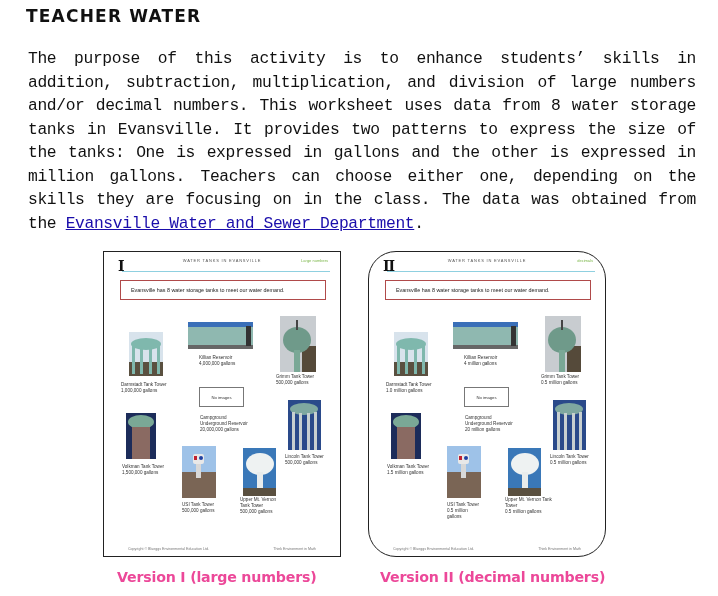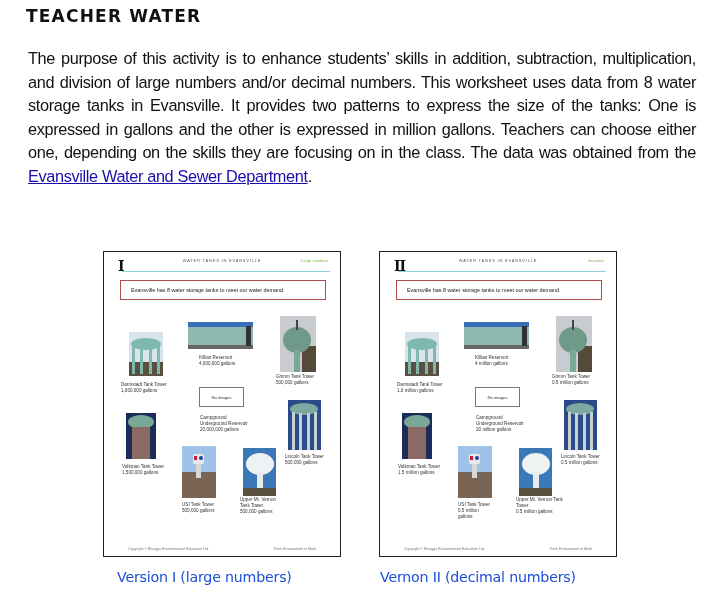--- a/index.html
+++ b/index.html
@@ -6,32 +6,32 @@
     html, body { width: 718px; height: 596px; background: #ffffff; overflow: hidden; }
     body { position: relative; font-family: "Liberation Sans", sans-serif; color: #111; }
 
     .heading {
       position: absolute; left: 26px; top: 6px;
       font-family: "DejaVu Sans", sans-serif; font-weight: bold;
       font-size: 17px; letter-spacing: 1.2px; color: #111;
     }
     .intro {
       position: absolute; left: 28px; top: 47px; width: 668px;
-      font-family: Liberation Sans, sans-serif;
+      font-family: Liberation Mono, monospace;
       font-size: 16.3px; line-height: 23.5px; text-align: justify;
       letter-spacing: -0.35px; color: #111;
     }
     .intro a { color: #1a0dab; text-decoration: underline; }
 
     .thumb {
       position: absolute; top: 251px; width: 238px; height: 306px;
       border: 1px solid #222; background: #fff; overflow: hidden;
     }
     #thumb1 { left: 103px; }
-    #thumb2 { left: 379px; }
+    #thumb2 { left: 368px; border-radius: 28px; }
 
     .t-roman { position: absolute; left: 14px; top: 6px; font-family: "DejaVu Serif", serif; font-weight: bold; font-size: 14px; letter-spacing: -1px; }
     .t-rule { position: absolute; left: 18px; right: 10px; top: 19px; height: 1px; background: #8fd0e0; }
     .t-title { position: absolute; left: 0; right: 0; top: 6px; text-align: center; font-size: 4px; letter-spacing: 0.8px; color: #555; }
     .t-tag { position: absolute; right: 12px; top: 6px; font-size: 4px; color: #7ab648; }
     .t-banner {
       position: absolute; left: 16px; right: 14px; top: 28px; height: 20px;
       border: 1px solid #b04a4a; font-size: 5.4px; color: #222;
       display: flex; align-items: center; padding-left: 10px;
     }
@@ -44,21 +44,21 @@
       position: absolute; border: 1px solid #777; font-size: 4.2px; color: #333;
       display: flex; align-items: center; justify-content: center; background: #fff;
     }
     .noimg::before {
       content: ""; position: absolute; left: 4px; top: -5px; width: 100%; height: 100%;
       border: 1px solid #999; border-bottom: none; border-left: none; z-index: -1;
     }
 
     .caption {
       position: absolute; top: 569px; font-family: "DejaVu Sans", sans-serif;
-      font-size: 14.2px; color: #1d4ed8; letter-spacing: -0.2px;
+      font-size: 14.2px; color: #ec4899; letter-spacing: -0.2px; font-weight: bold;
     }
     #cap1 { left: 117px; }
     #cap2 { left: 380px; }
   </style>
 </head>
 <body>
 
 <div class="heading">TEACHER WATER</div>
 
 <p class="intro"><span>The purpose of this activity is to enhance students’ skills in addition, subtraction, multiplication, and division of large numbers and/or decimal numbers. This worksheet uses data from 8 water storage tanks in Evansville. It provides two patterns to express the size of the tanks: One is expressed in gallons and the other is expressed in million gallons. Teachers can choose either one, depending on the skills they are focusing on in the class. The data was obtained from the </span><a href="#">Evansville Water and Sewer Department</a><span>.</span></p>
@@ -260,13 +260,13 @@
   </div>
   <div class="t-label" style="left:136px;top:245px;">Upper Mt. Vernon Tank
 Tower
  0.5 million gallons</div>
 
   <div class="t-foot-l">Copyright © Blueggs Environmental Education Ltd.</div>
   <div class="t-foot-r">Think Environment in Math</div>
 </div>
 
 <div class="caption" id="cap1">Version I (large numbers)</div>
-<div class="caption" id="cap2">Vernon II (decimal numbers)</div>
+<div class="caption" id="cap2">Version II (decimal numbers)</div>
 
 </body></html>

